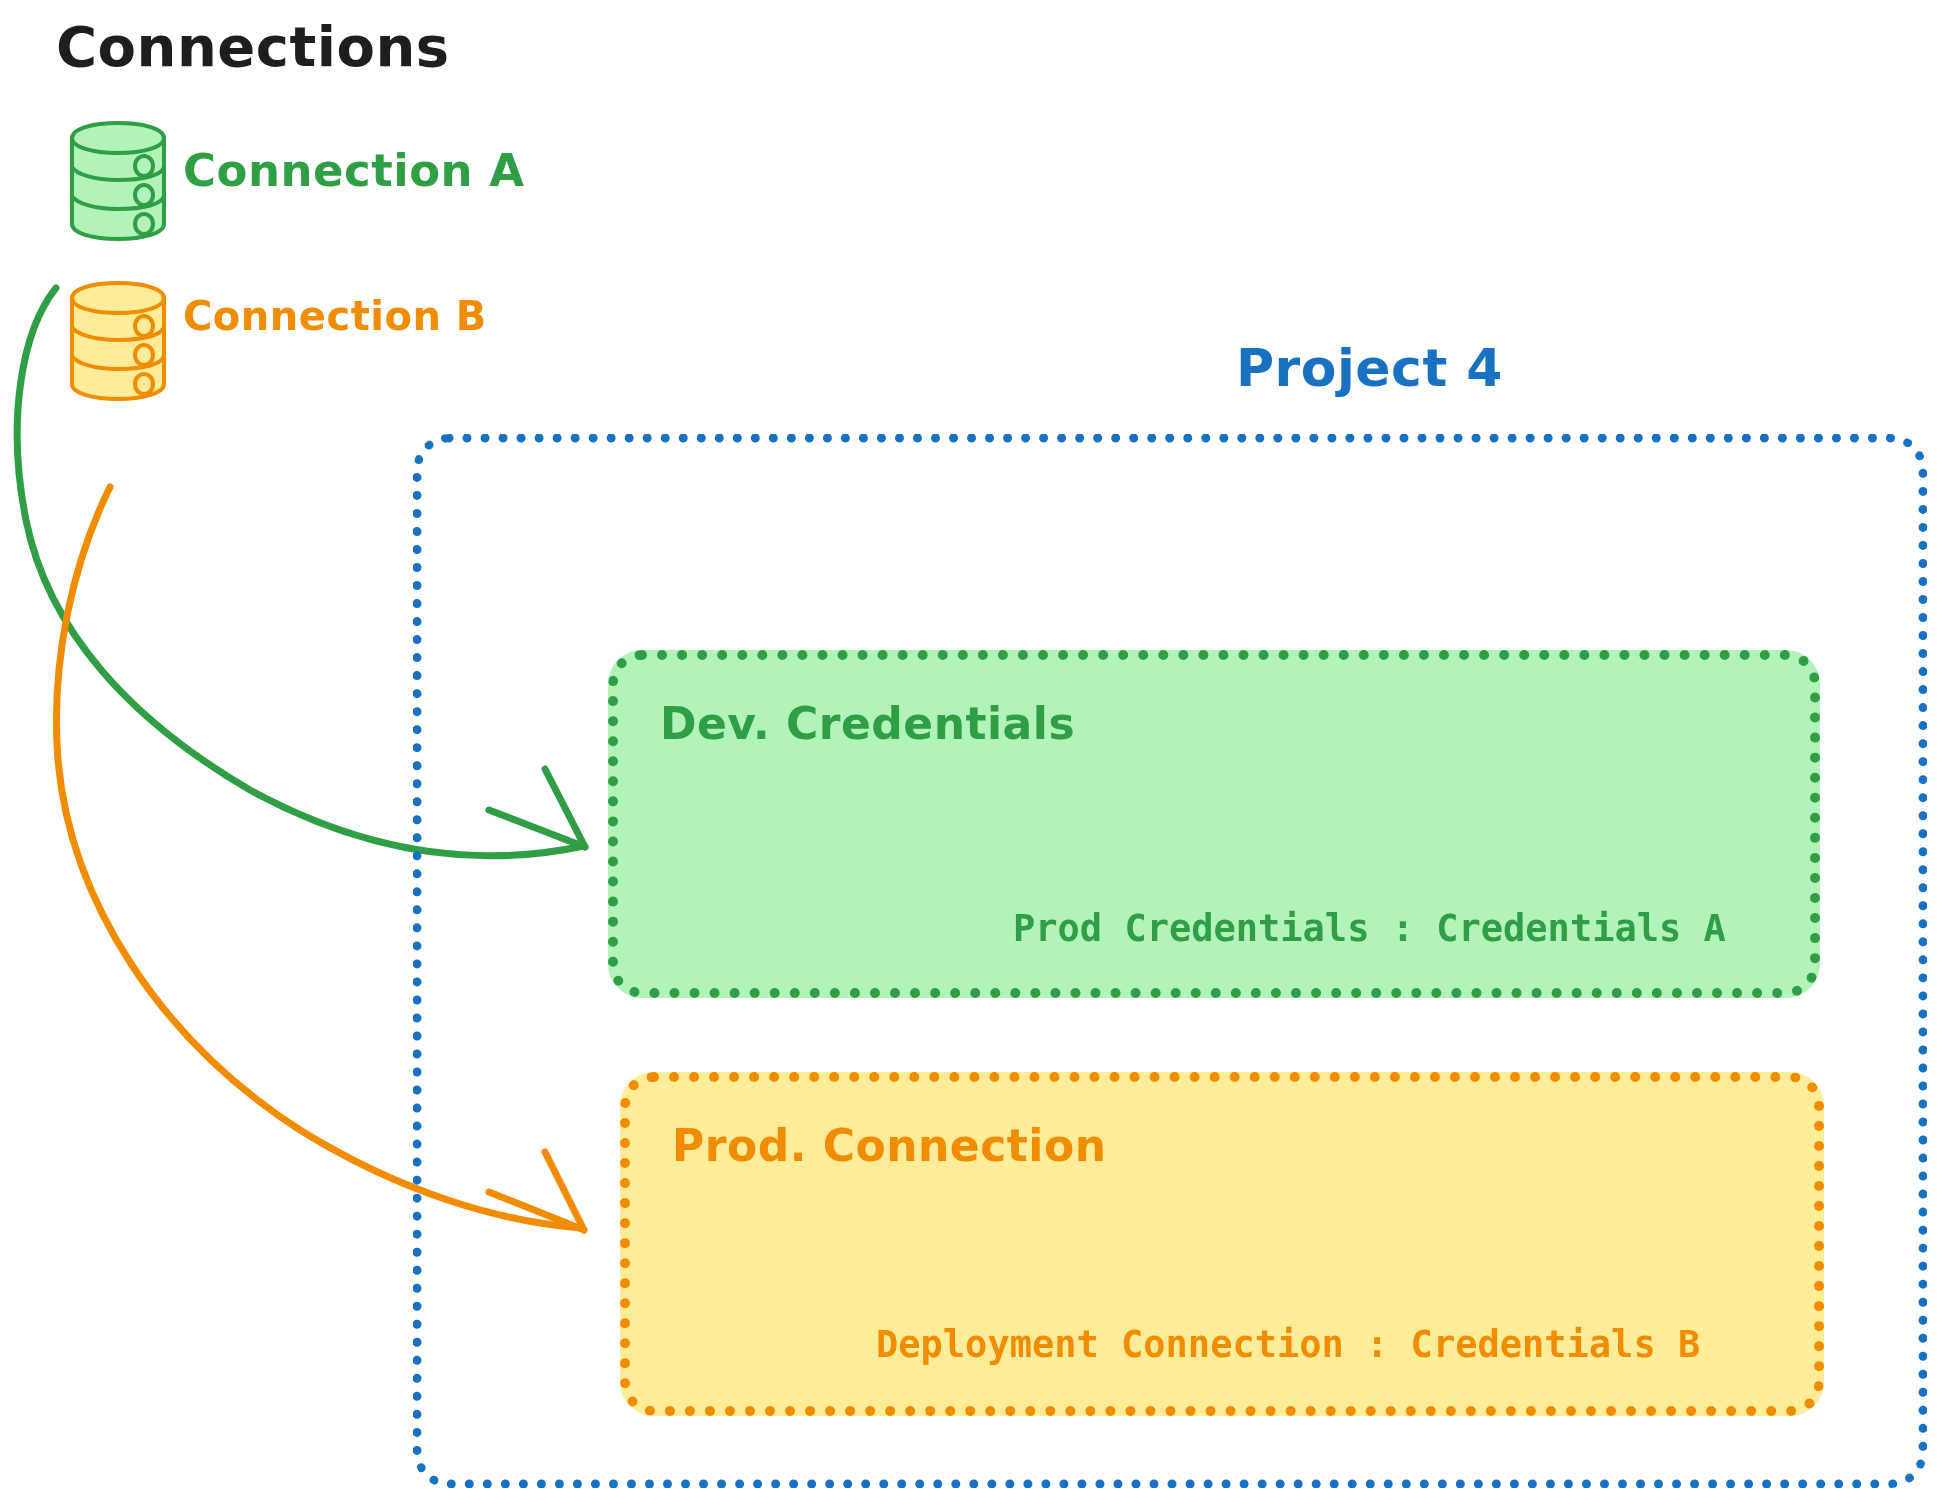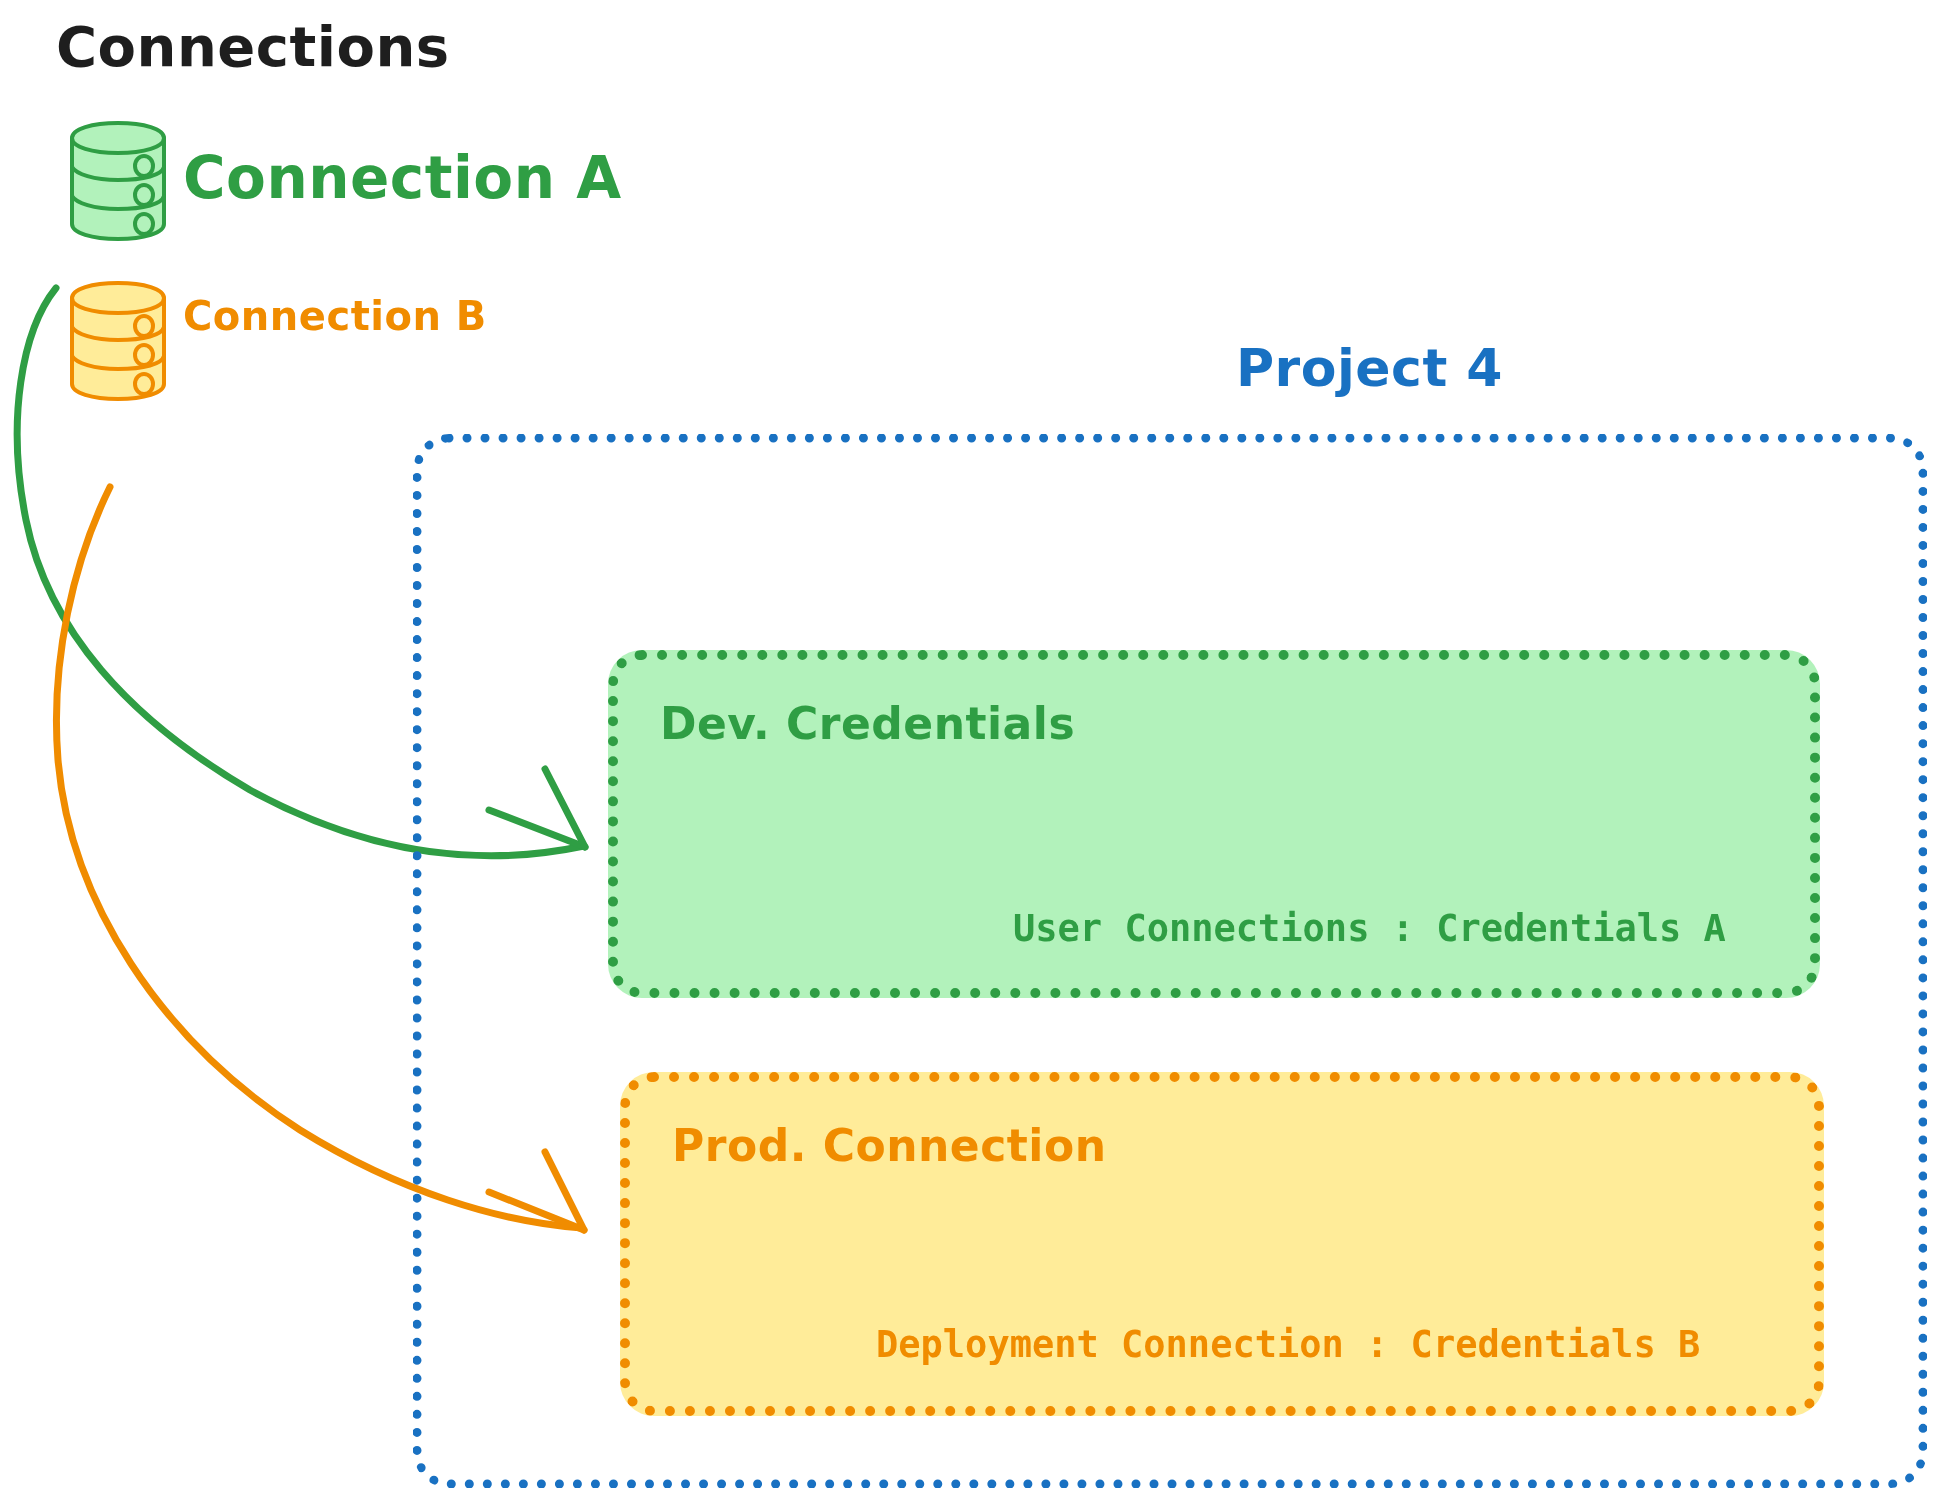--- a/index.html
+++ b/index.html
@@ -43,21 +43,21 @@
 
   #title-connections {
     left: 56px;
     top: 14px;
     font-size: 56px;
     color: #1e1e1e;
   }
   #label-connection-a {
     left: 183px;
     top: 144px;
-    font-size: 58px;
+    font-size: 45px;
     color: #2f9e44;
   }
   #label-connection-b {
     left: 183px;
     top: 293px;
     font-size: 40px;
     color: #f08c00;
   }
   #label-project-1 {
     left: 1236px;
@@ -183,19 +183,19 @@
     </g>
   </svg>
   <div class="hand" id="label-connection-b">Connection B</div>
 
   <div class="hand" id="label-project-1">Project 4</div>
 
   <div id="project-box"></div>
 
   <div class="env-box" id="dev-env-box"></div>
   <div class="hand env-title" id="dev-env-title">Dev. Credentials</div>
-  <div class="mono cred-line" id="dev-credentials">User Connections : Credentials A</div>
+  <div class="mono cred-line" id="dev-credentials">Prod Credentials : Credentials A</div>
 
   <div class="env-box" id="prod-env-box"></div>
   <div class="hand env-title" id="prod-env-title">Prod. Connection</div>
   <div class="mono cred-line" id="prod-credentials">Deployment Connection : Credentials B</div>
 
 </div>
 
 </body></html>

